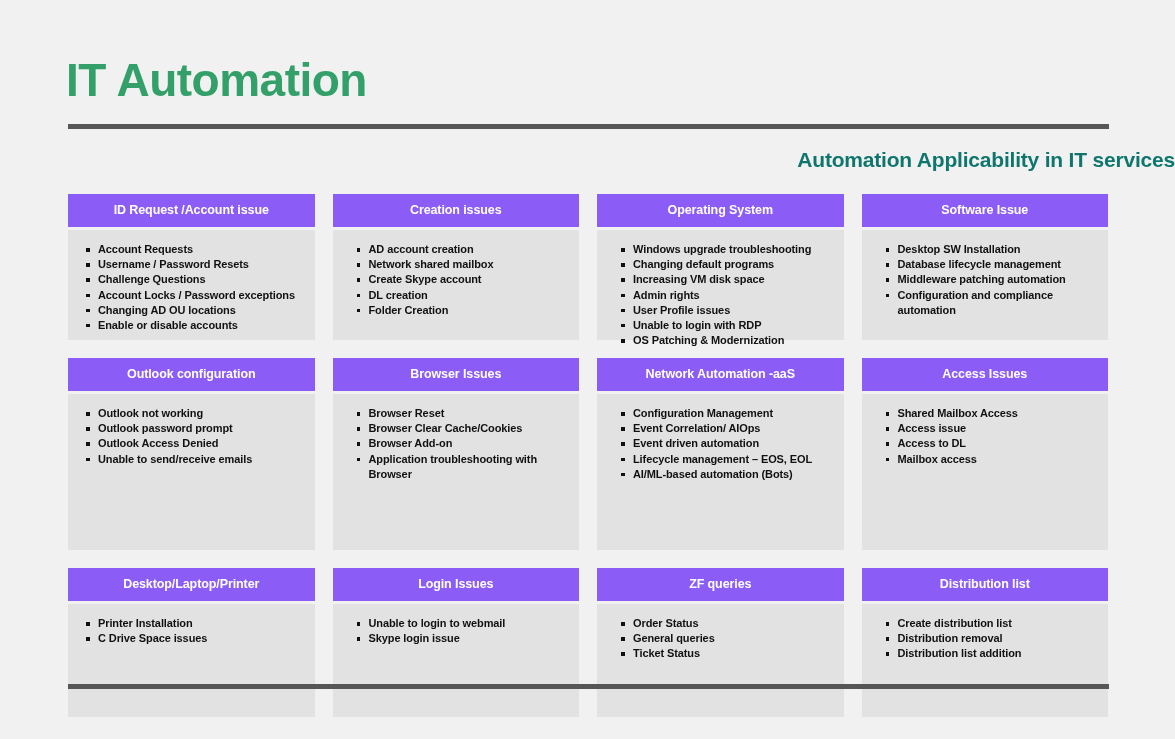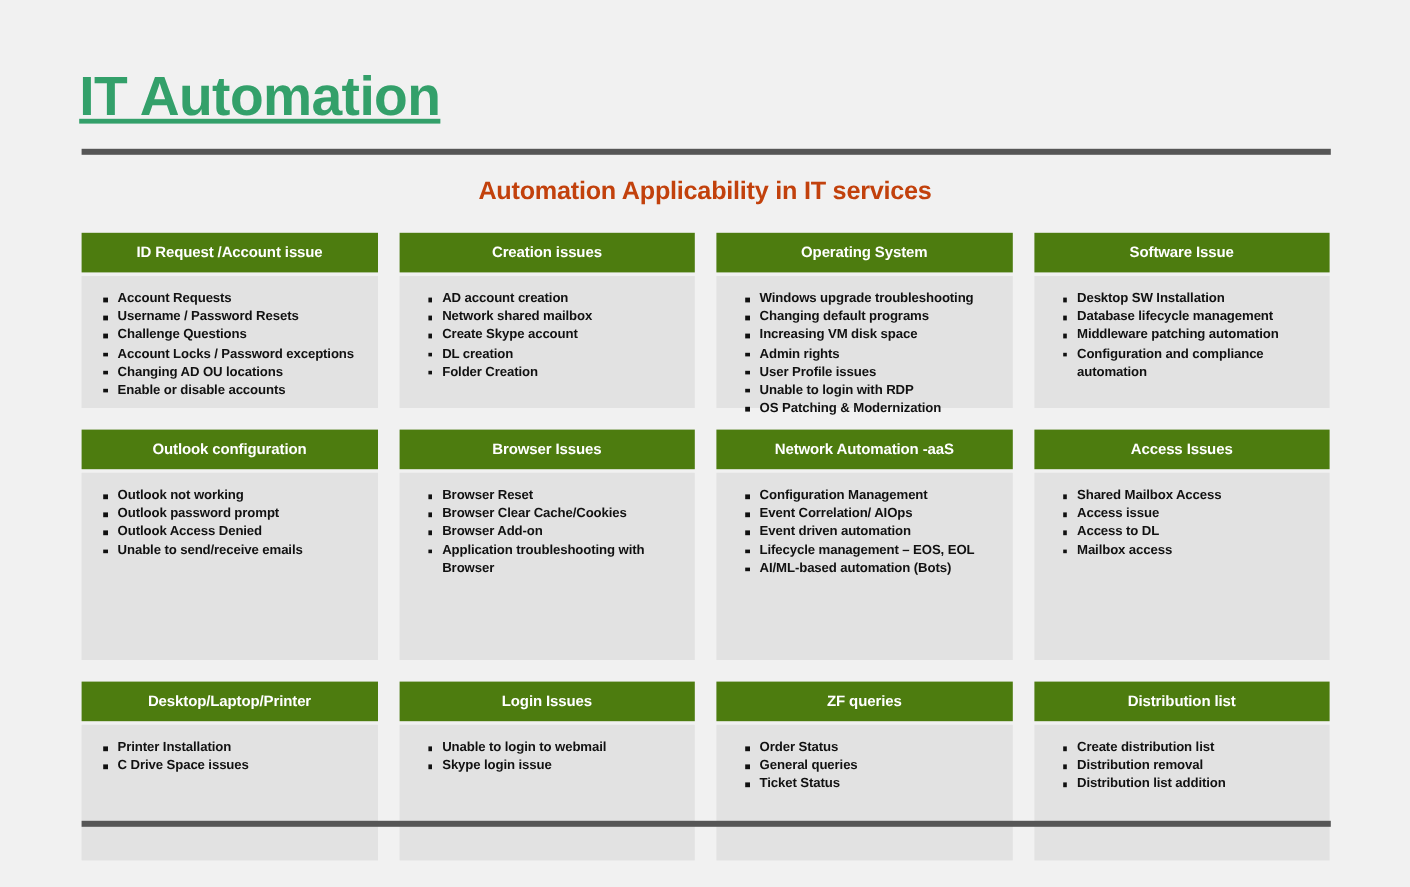--- a/index.html
+++ b/index.html
@@ -22,41 +22,40 @@
   }
   .slide-title {
     position: absolute;
     left: 66px;
     top: 55px;
     font-size: 46px;
     font-weight: bold;
     color: #33a06a;
     letter-spacing: -0.5px;
     line-height: 1.1;
-    text-decoration: underline;
   }
   .rule {
     position: absolute;
     left: 68px;
     right: 66px;
     height: 5px;
     background: #565656;
   }
   .rule-top { top: 124px; }
   .rule-bottom { top: 684px; }
 
   .subtitle {
     position: absolute;
     left: 0;
     right: 0;
     top: 148px;
-    text-align: center;
+    text-align: right;
     font-size: 21px;
     font-weight: bold;
-    color: #c2410c;
+    color: #0f766e;
     letter-spacing: -0.2px;
   }
 
   .grid {
     position: absolute;
     left: 68px;
     top: 194px;
     width: 1040px;
   }
   .row {
@@ -66,21 +65,21 @@
   }
   .row:last-child { margin-bottom: 0; }
 
   .card {
     flex: 1 1 0;
     display: flex;
     flex-direction: column;
     min-width: 0;
   }
   .card-header {
-    background: #4d7c0f;
+    background: #8b5cf6;
     color: #ffffff;
     font-size: 12.5px;
     font-weight: bold;
     text-align: center;
     padding: 9px 6px;
     line-height: 1.2;
     letter-spacing: -0.1px;
     margin-bottom: 3px;
   }
   .card-body {

